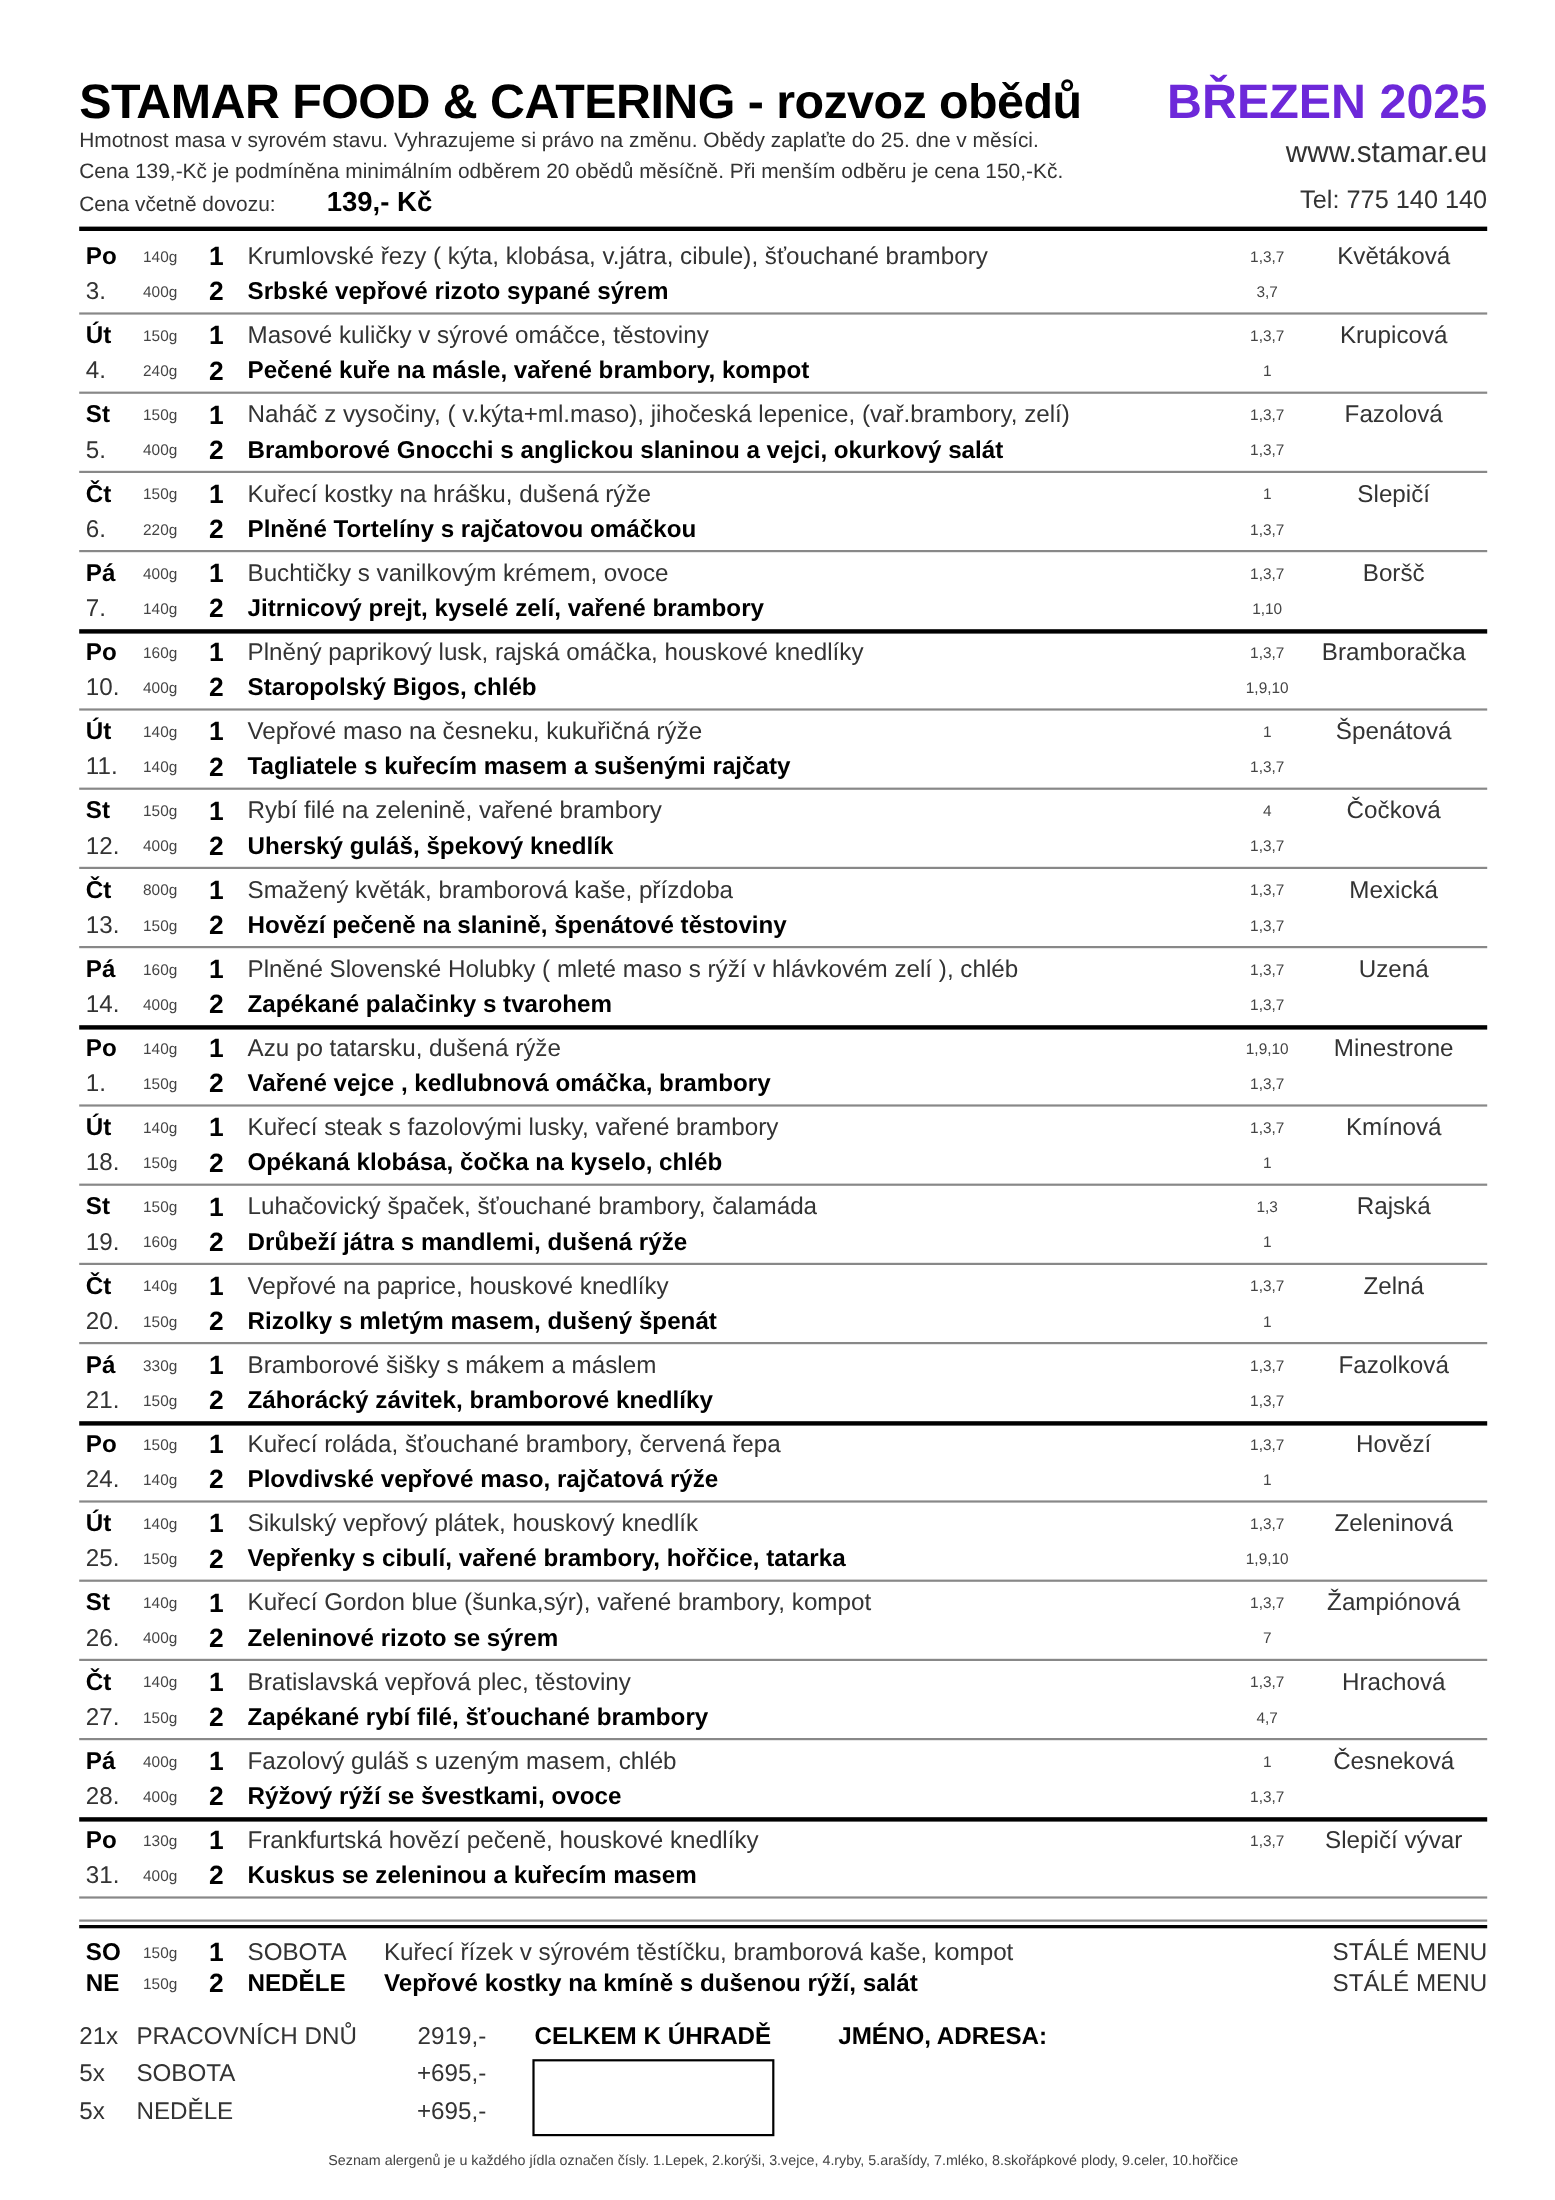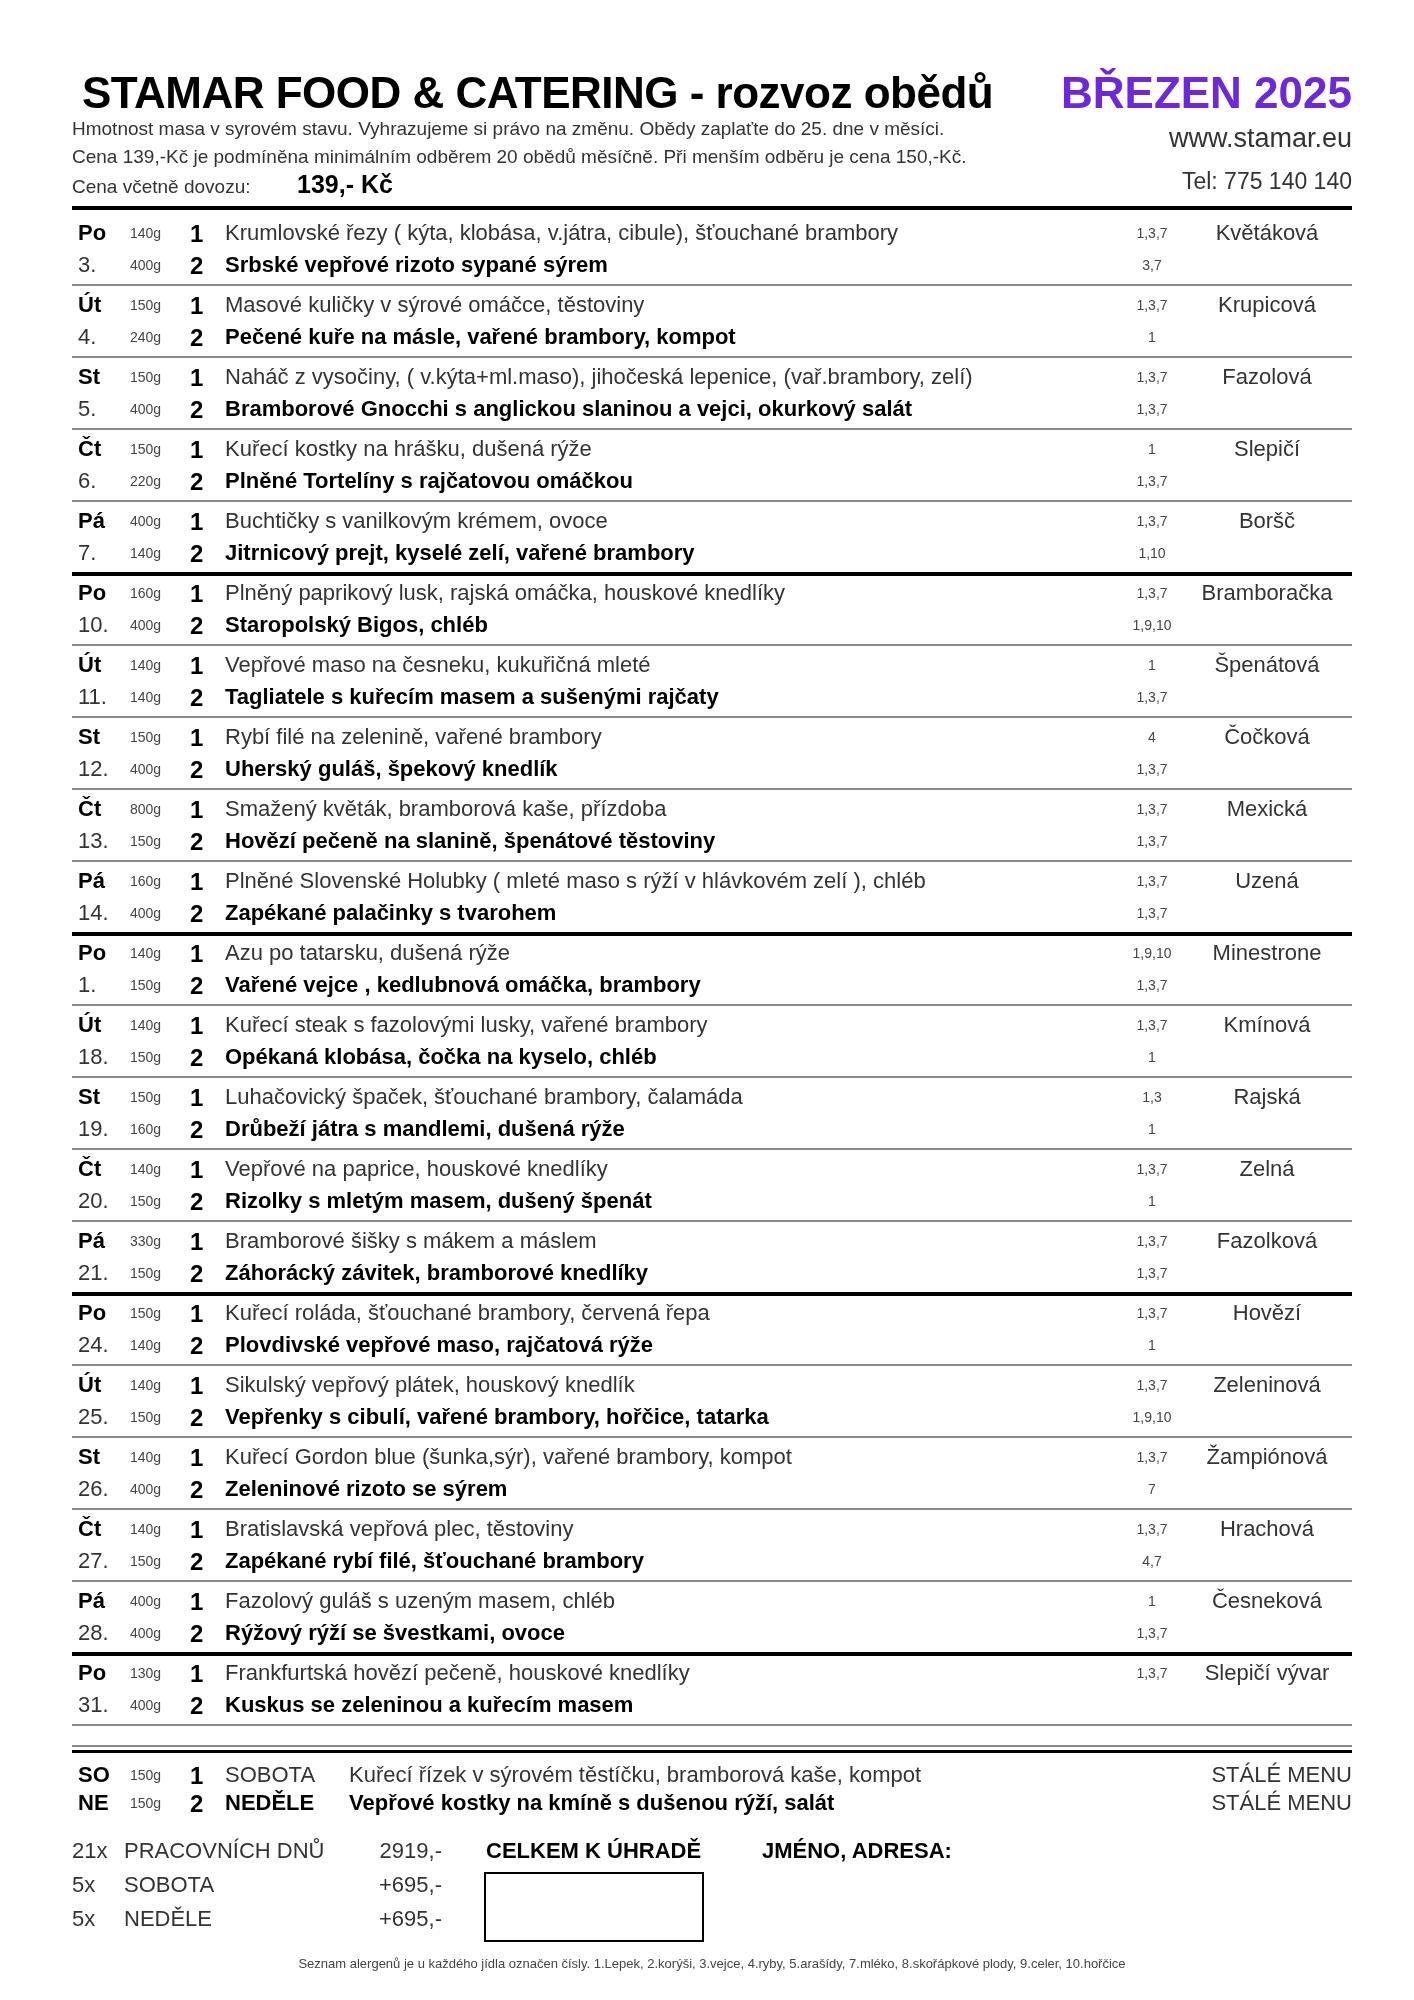--- a/index.html
+++ b/index.html
@@ -1,18 +1,18 @@
 <!DOCTYPE html>
 <html><head>
 <meta charset="utf-8">
 <style>
   html,body{margin:0;padding:0;background:#fff;}
   body{width:1414px;height:2000px;position:relative;font-family:"Liberation Sans",sans-serif;color:#1a1a1a;overflow:hidden;}
   .page{position:absolute;left:72px;top:0;width:1280px;}
-  .title{position:absolute;left:10px;top:68px;font-size:44px;font-weight:bold;letter-spacing:-0.5px;white-space:nowrap;color:#000;}
+  .title{position:absolute;left:0;top:68px;font-size:44px;font-weight:bold;letter-spacing:-0.5px;white-space:nowrap;color:#000;}
   .month{position:absolute;right:0;top:68px;font-size:44px;font-weight:bold;white-space:nowrap;color:#6d28d9;text-align:right;}
   .note{position:absolute;left:0;font-size:19px;color:#333;white-space:nowrap;}
   .web{position:absolute;right:0;top:123px;font-size:27px;color:#333;}
   .tel{position:absolute;right:0;top:168px;font-size:23px;color:#333;}
   .price-label{position:absolute;left:0;top:176px;font-size:19px;color:#333;}
   .price-val{position:absolute;left:225px;top:170px;font-size:25px;font-weight:bold;color:#000;}
   .hr-thick{position:absolute;left:0;width:1280px;height:4px;background:#000;}
   .hr-thin{position:absolute;left:0;width:1280px;height:2px;background:#888;}
   .row{position:absolute;left:0;width:1280px;height:32px;white-space:nowrap;}
   .row .wd{position:absolute;left:6px;font-size:22px;font-weight:bold;color:#000;}
@@ -165,21 +165,21 @@
           <span class="dish b">Staropolský Bigos, chléb</span>
           <span class="alg">1,9,10</span>
         </div>
       </div>
       <div class="sep" style="top: 644px;"></div>
       <div class="wk" style="top: 646px; height: 72px;">
         <div class="row r1">
           <span class="wd">Út</span>
           <span class="wt">140g</span>
           <span class="num">1</span>
-          <span class="dish">Vepřové maso na česneku, kukuřičná mleté</span>
+          <span class="dish">Vepřové maso na česneku, kukuřičná rýže</span>
           <span class="alg">1</span>
           <span class="soup">Špenátová</span>
         </div>
         <div class="row r2">
           <span class="dt">11.</span>
           <span class="wt">140g</span>
           <span class="num">2</span>
           <span class="dish b">Tagliatele s kuřecím masem a sušenými rajčaty</span>
           <span class="alg">1,3,7</span>
         </div>

